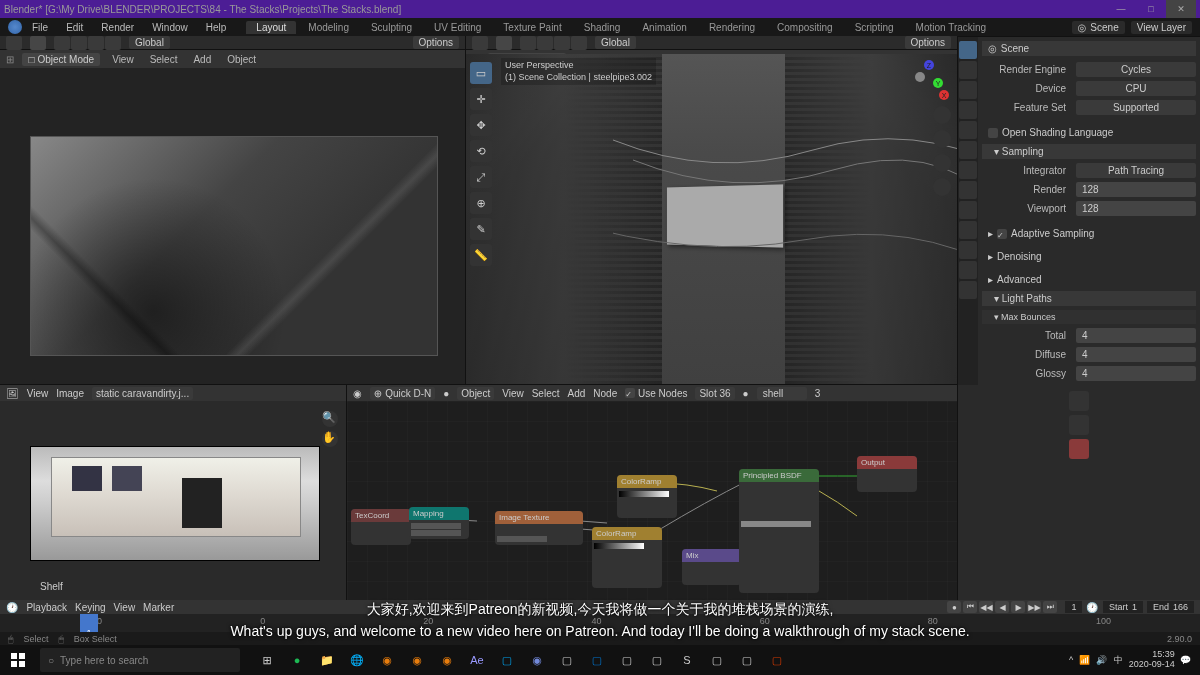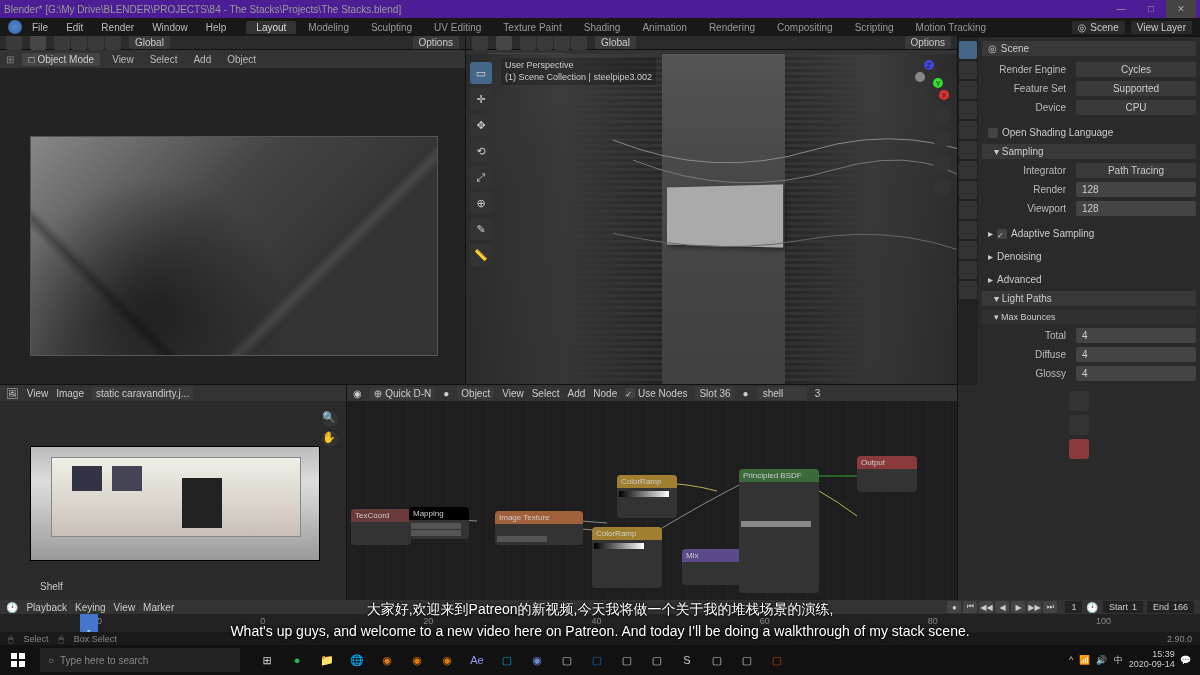--- a/index.html
+++ b/index.html
@@ -298,26 +298,26 @@
       <div class="prop-content">
         <div class="prop-header">
           <span>◎</span>
           <span>Scene</span>
         </div>
         <div class="prop-row">
             <span class="label">Render Engine</span>
             <div class="value">Cycles</div>
           </div>
         <div class="prop-row">
+            <span class="label">Device</span>
+            <div class="value">CPU</div>
+          </div>
+        <div class="prop-row">
             <span class="label">Feature Set</span>
             <div class="value">Supported</div>
-          </div>
-        <div class="prop-row">
-            <span class="label">Device</span>
-            <div class="value">CPU</div>
           </div>
         <div class="prop-check">
             <span class="checkbox"></span>
             <span>Open Shading Language</span>
           </div>
 
         <div class="prop-section">▾ <span>Sampling</span></div>
         <div class="prop-row">
             <span class="label">Integrator</span>
             <div class="value">Path Tracing</div>
@@ -433,21 +433,21 @@
         <path d="M472,90 Q490,100 510,115" stroke="#b8b050" fill="none"></path>
       </svg>
       <div class="node" style="top:108px;left:4px;width:50px">
           <div class="node-hdr" style="background:#6a3a3a">TexCoord</div>
           <div class="node-body">
             <div class="row"></div>
             <div class="row"></div>
           </div>
         </div>
       <div class="node" style="top:106px;left:62px;width:60px">
-          <div class="node-hdr" style="background:#000000">Mapping</div>
+          <div class="node-hdr" style="background:#0f766e">Mapping</div>
           <div class="node-body">
             <div class="slider"></div>
             <div class="slider"></div>
           </div>
         </div>
       <div class="node" style="top:110px;left:148px;width:88px">
           <div class="node-hdr" style="background:#a0603a">Image Texture</div>
           <div class="node-body">
             <div class="row"></div>
             <div class="slider"></div>

